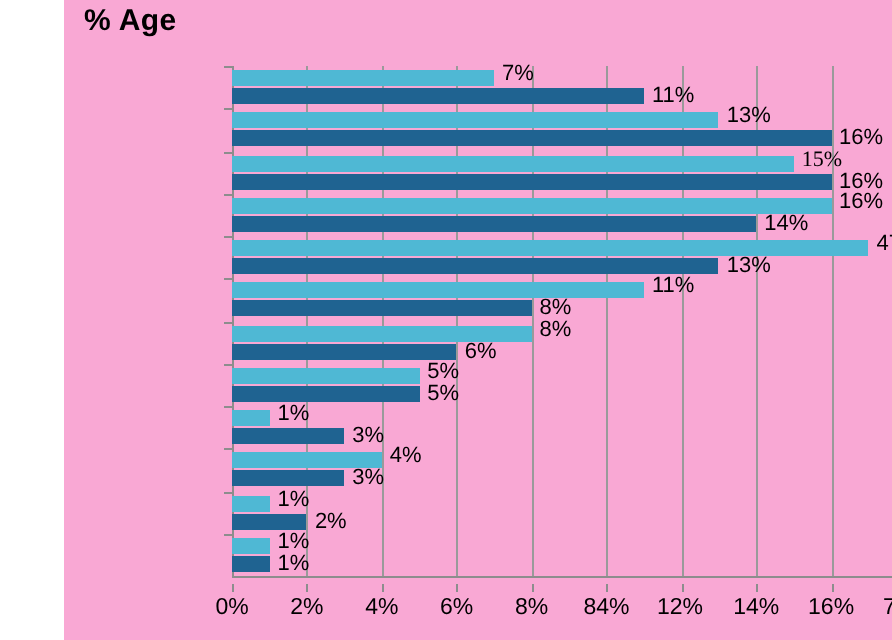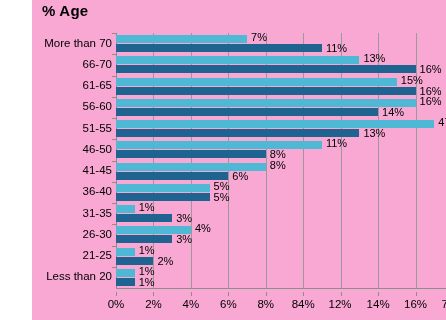--- a/index.html
+++ b/index.html
@@ -127,34 +127,20 @@
     background: #8d8d8d;
   }
 </style>
 </head>
 <body>
 
 <div id="chart-root">
 
   <div id="chart-title">% Age</div>
 
-  <div id="cat-labels">
-      <div class="cat-label" style="top: 3.625px;">More than 70</div>
-      <div class="cat-label" style="top: 24.875px;">66-70</div>
-      <div class="cat-label" style="top: 46.125px;">61-65</div>
-      <div class="cat-label" style="top: 67.375px;">56-60</div>
-      <div class="cat-label" style="top: 88.625px;">51-55</div>
-      <div class="cat-label" style="top: 109.875px;">46-50</div>
-      <div class="cat-label" style="top: 131.125px;">41-45</div>
-      <div class="cat-label" style="top: 152.375px;">36-40</div>
-      <div class="cat-label" style="top: 173.625px;">31-35</div>
-      <div class="cat-label" style="top: 194.875px;">26-30</div>
-      <div class="cat-label" style="top: 216.125px;">21-25</div>
-      <div class="cat-label" style="top: 237.375px;">Less than 20</div>
-    </div>
 
   <div id="plot">
     <div id="gridlines">
         <div class="gridline axis-line" style="left: 0px;"></div>
         <div class="gridline" style="left: 37.4444px;"></div>
         <div class="gridline" style="left: 74.8889px;"></div>
         <div class="gridline" style="left: 112.333px;"></div>
         <div class="gridline" style="left: 149.778px;"></div>
         <div class="gridline" style="left: 187.222px;"></div>
         <div class="gridline" style="left: 224.667px;"></div>
@@ -173,21 +159,21 @@
         <div class="row" style="top: 21.25px; height: 21.25px;">
           <div class="cat-tick" style="top: 0px;"></div>
           <div class="bar light" style="width: 243.389px; background: rgb(79, 184, 212);"></div>
           <div class="bar-label light-label" style="left: 247.389px;">13%</div>
           <div class="bar dark" style="width: 299.556px; background: rgb(31, 99, 145);"></div>
           <div class="bar-label dark-label" style="left: 303.556px;">16%</div>
         </div>
         <div class="row" style="top: 42.5px; height: 21.25px;">
           <div class="cat-tick" style="top: 0px;"></div>
           <div class="bar light" style="width: 280.833px; background: rgb(79, 184, 212);"></div>
-          <div class="bar-label light-label" style="left: 284.833px;">15%</div>
+          <div class="bar-label light-label" style="left: 284.833px; font-family: Liberation Serif, serif;">15%</div>
           <div class="bar dark" style="width: 299.556px; background: rgb(31, 99, 145);"></div>
           <div class="bar-label dark-label" style="left: 303.556px;">16%</div>
         </div>
         <div class="row" style="top: 63.75px; height: 21.25px;">
           <div class="cat-tick" style="top: 0px;"></div>
           <div class="bar light" style="width: 299.556px; background: rgb(79, 184, 212);"></div>
           <div class="bar-label light-label" style="left: 303.556px;">16%</div>
           <div class="bar dark" style="width: 262.111px; background: rgb(31, 99, 145);"></div>
           <div class="bar-label dark-label" style="left: 266.111px;">14%</div>
         </div>

